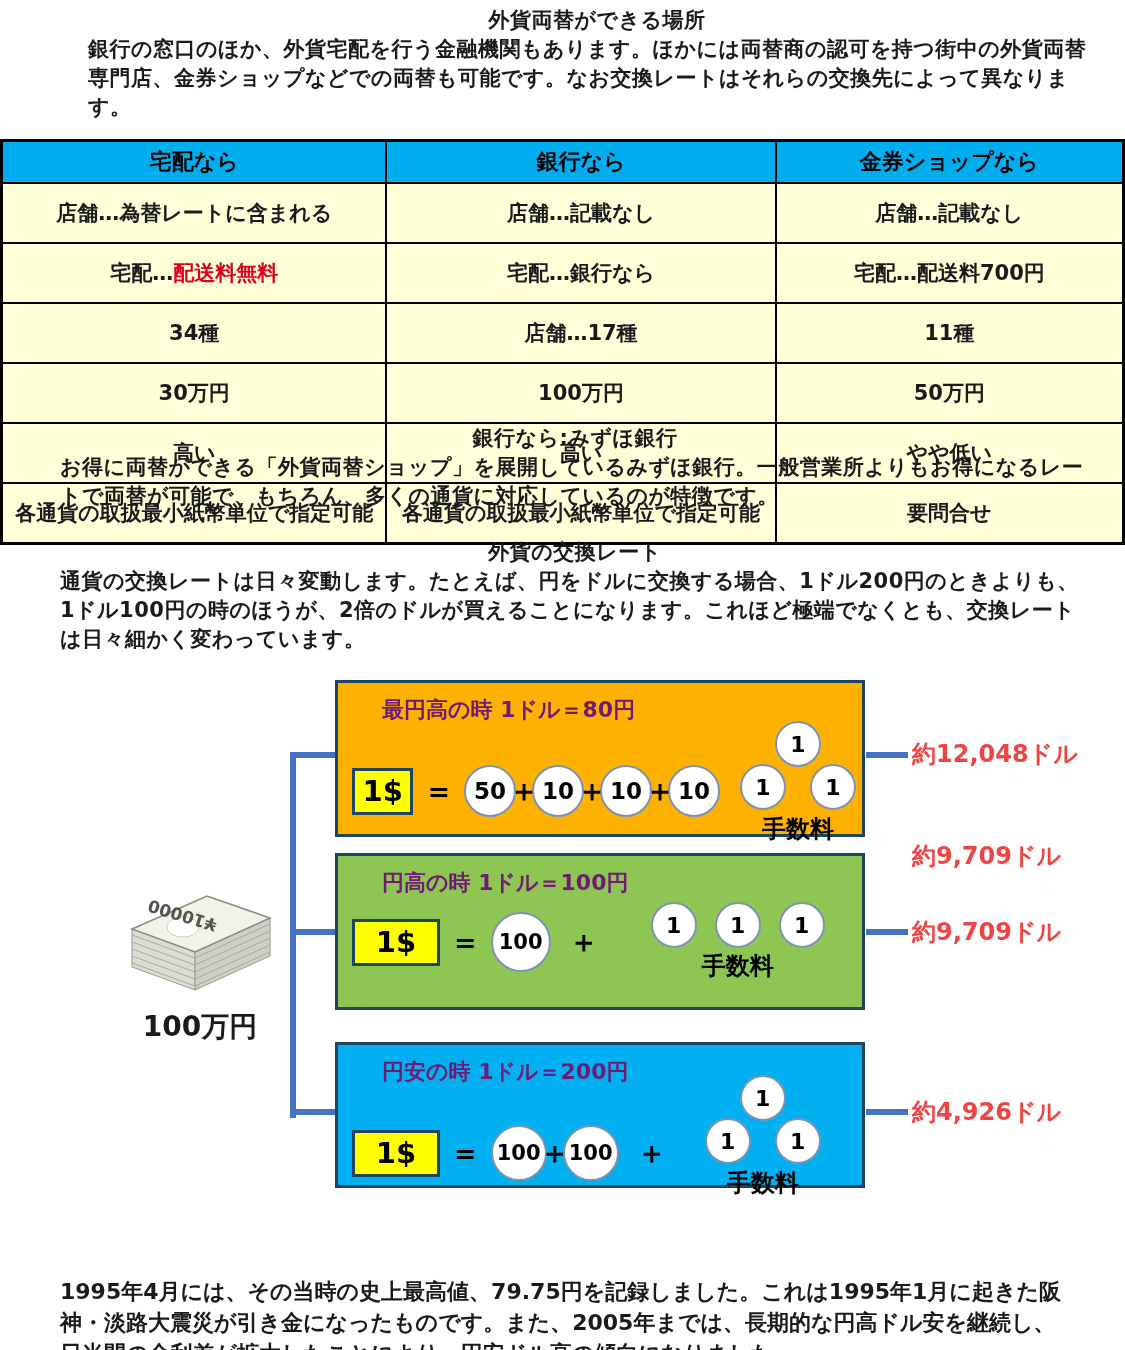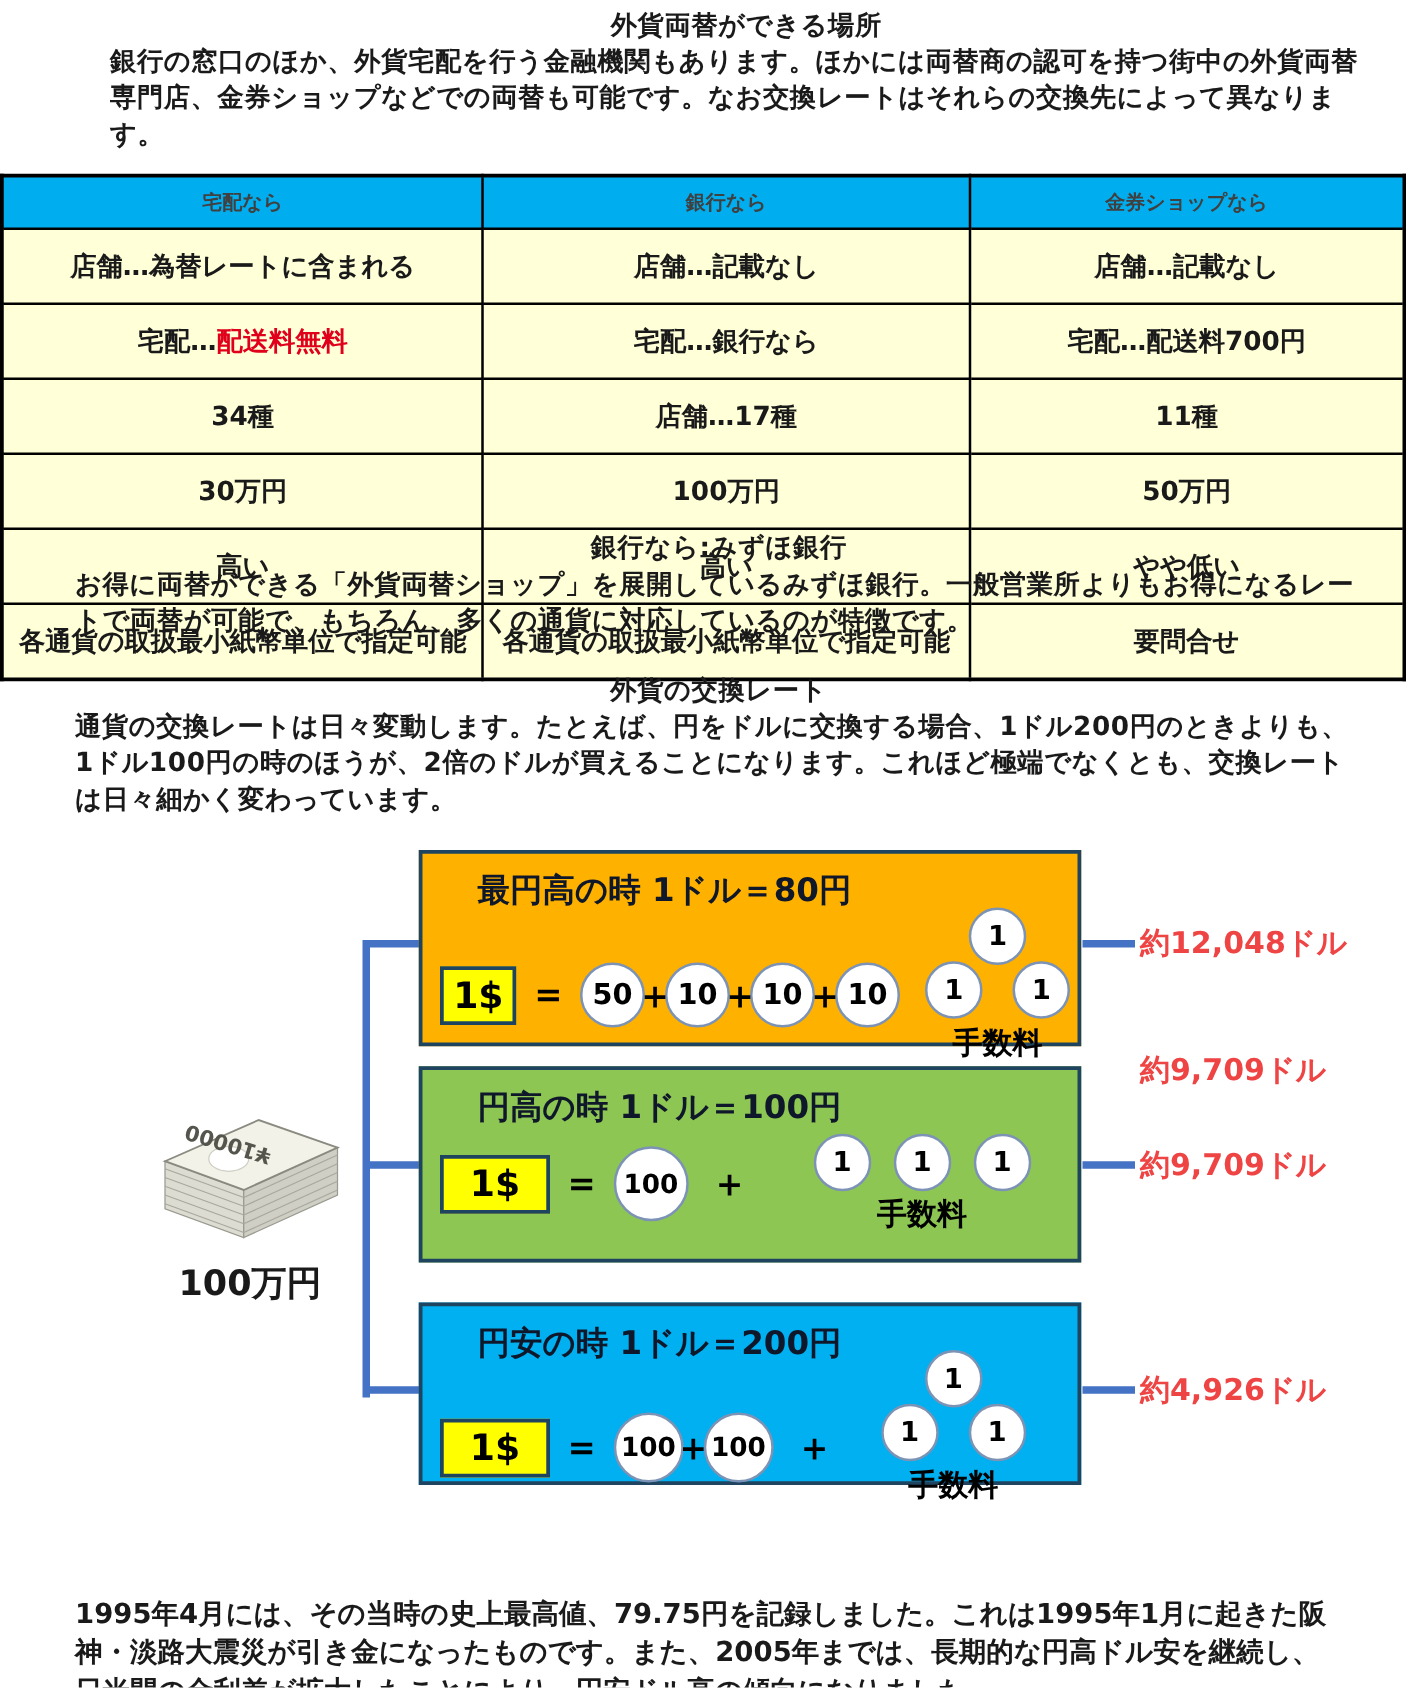--- a/index.html
+++ b/index.html
@@ -16,33 +16,33 @@
   .footer-text{position:absolute;top:1276px;left:60px;width:1015px;font-size:22px;line-height:31px;}
 
   
   table.cmp{
     position:absolute;top:139px;left:0;width:1125px;
     border-collapse:collapse;table-layout:fixed;
     border:3px solid #000;
   }
   table.cmp th,table.cmp td{border:2px solid #000;text-align:center;}
   table.cmp th{
-    height:38px;background:#00AEEF;color:#404040;font-size:16px;font-weight:bold;
+    height:38px;background:#00AEEF;color:#000000;font-size:22px;font-weight:bold;
   }
   table.cmp td{height:34px;background:#FFFFD8;font-size:21px;font-weight:bold;padding:12px 4px;}
   table.cmp .red{color:#E0001B;}
   col.c1{width:34.3%;} col.c2{width:34.7%;} col.c3{width:31%;}
 
   
   .diagram{position:absolute;top:660px;left:0;width:1125px;height:585px;}
   .dbox{position:absolute;left:335px;width:530px;height:157px;border:3px solid #1f4460;box-sizing:border-box;}
   .dbox.orange{top:20px;background:#FFB100;}
   .dbox.green{top:193px;background:#8DC653;}
   .dbox.blue{top:382px;background:#00B0F0;height:146px;}
-  .dbox-title{margin:12px 0 0 44px;font-size:26px;color:#0f172a;}
+  .dbox-title{margin:12px 0 0 44px;font-size:22px;color:#701a75;}
   .eq-row{display:flex;align-items:center;margin:4px 0 0 14px;}
   .dollar{
     width:88px;height:47px;background:#FFFF00;border:3px solid #1f4460;box-sizing:border-box;
     display:flex;align-items:center;justify-content:center;font-size:29px;color:#000;
   }
   .equals{font-size:27px;margin:0 14px;color:#000;}
   .coin{
     background:#fff;border:2px solid #7c93b5;border-radius:50%;box-sizing:border-box;
     display:flex;align-items:center;justify-content:center;color:#000;flex:none;
   }

